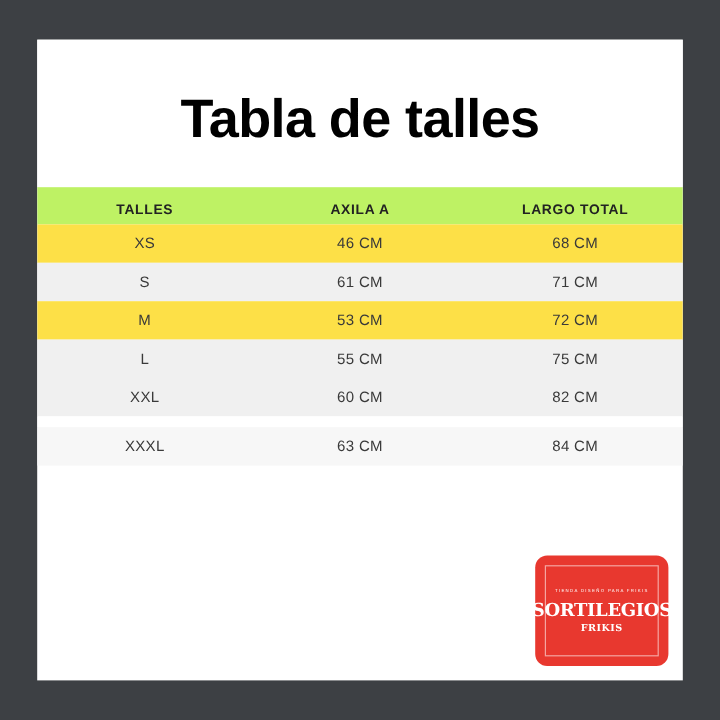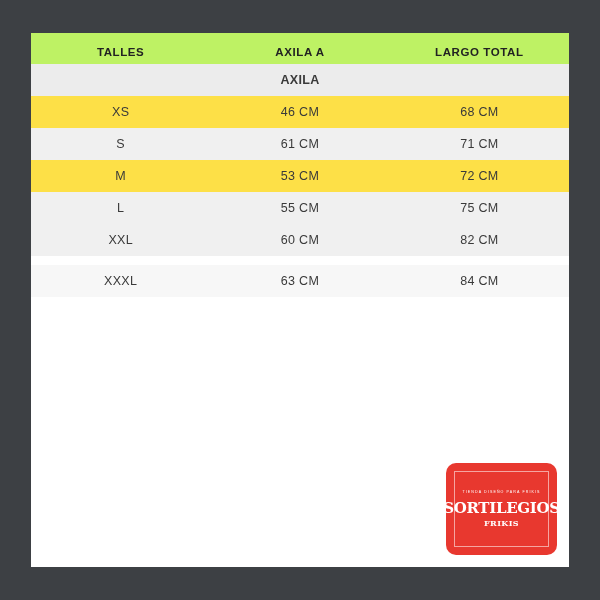--- a/index.html
+++ b/index.html
@@ -151,32 +151,30 @@
     margin-top: 2px;
     white-space: nowrap;
   }
 </style>
 </head>
 <body>
 
 <div class="frame">
   <div class="card">
 
+    <div class="title-area">
+      <h1 class="title">Tabla de talles</h1>
+    </div>
 
     <table class="size-table">
       <thead>
         <tr class="head-row">
           <th class="col-size">TALLES</th>
           <th class="col-a">AXILA A</th>
           <th class="col-b">LARGO TOTAL</th>
-        </tr>
-        <tr class="head-sub">
-          <td></td>
-          <td>AXILA</td>
-          <td></td>
         </tr>
       </thead>
       <tbody>
         <tr class="row-even">
           <td>XS</td>
           <td>46 CM</td>
           <td>68 CM</td>
         </tr>
         <tr class="row-odd">
           <td>S</td>

